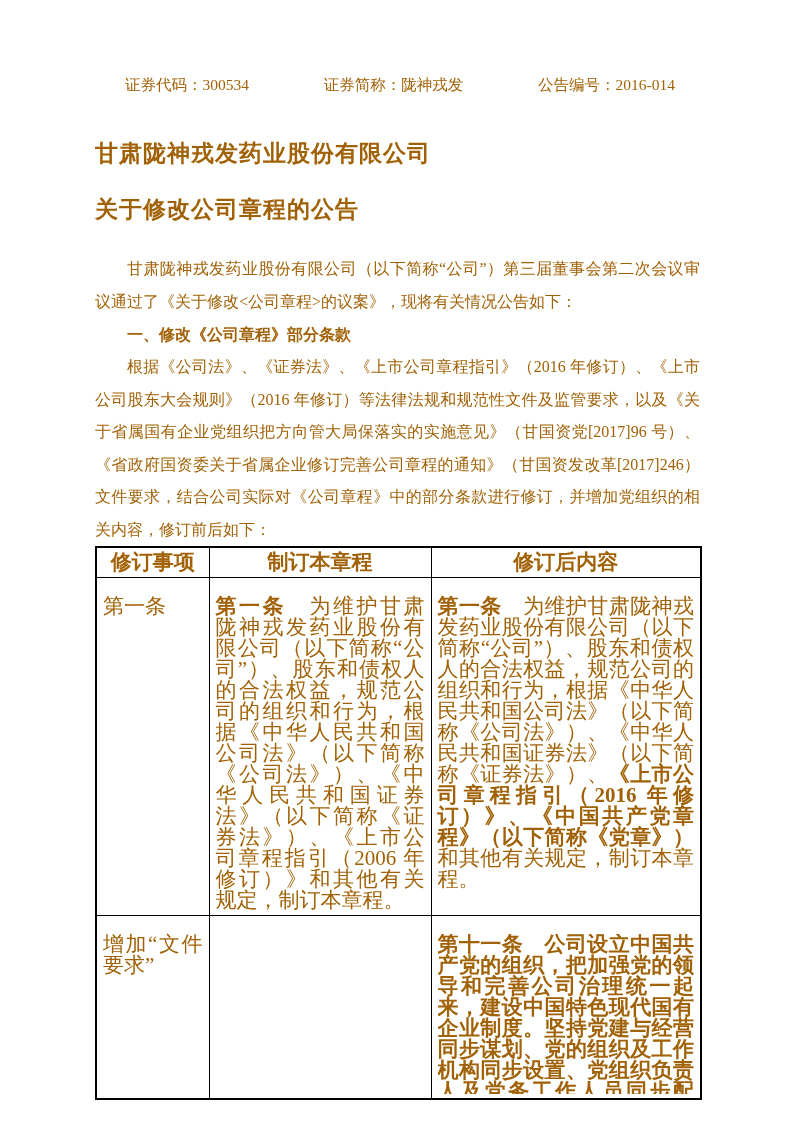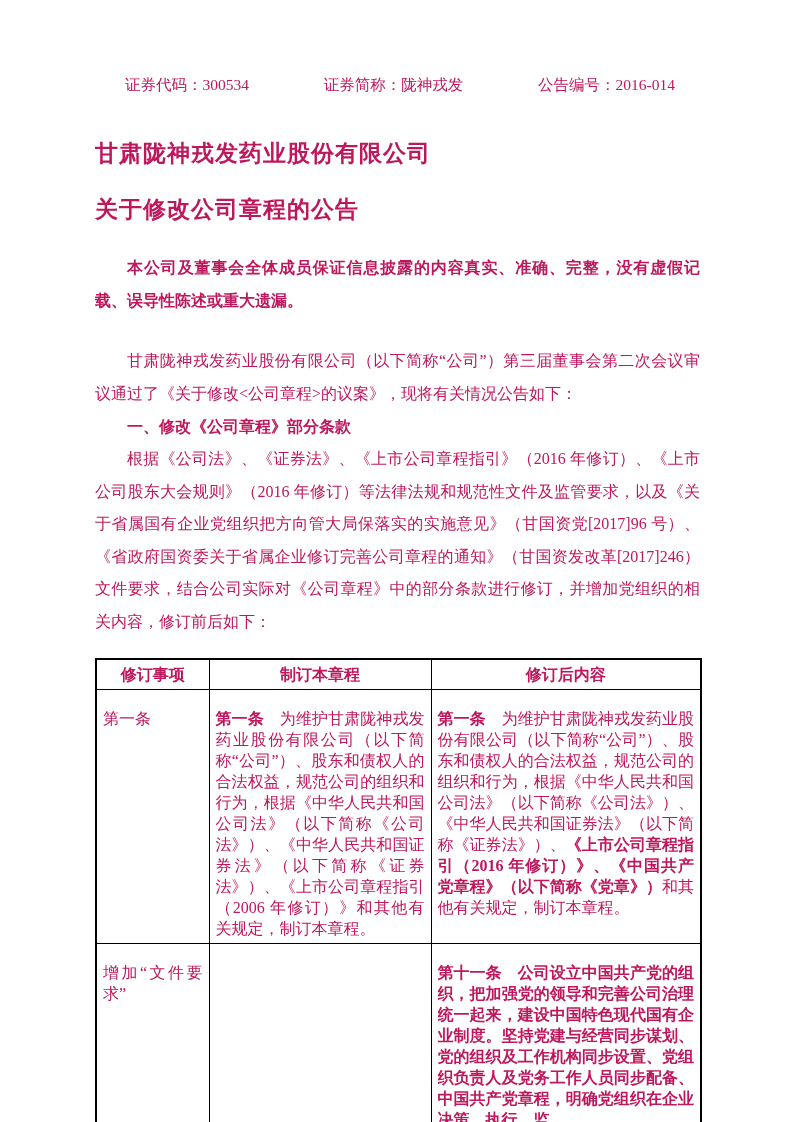--- a/index.html
+++ b/index.html
@@ -3,21 +3,21 @@
 <meta charset="utf-8">
 <style>
   * { margin: 0; padding: 0; box-sizing: border-box; }
   html, body { background: #888; }
   .page {
     position: relative;
     width: 793px;
     height: 1122px;
     margin: 0 auto;
     background: #ffffff;
-    color: #be185d;
+    color: #a16207;
     font-family: "Liberation Serif", "DejaVu Serif", serif;
     padding: 74px 93px 0 95px;
     overflow: hidden;
   }
   .doc-header {
     display: flex;
     justify-content: space-between;
     font-size: 15.5px;
     line-height: 21px;
     padding: 0 25px 0 30px;
@@ -43,25 +43,25 @@
     font-weight: bold;
   }
   .intro { margin-top: 28px; }
   .section-heading {
     font-size: 16px;
     line-height: 33px;
     text-indent: 2em;
     font-weight: bold;
   }
   table.amendments {
-    margin-top: 20px;
+    margin-top: 0;
     width: 605px;
     border-collapse: collapse;
     table-layout: fixed;
-    font-size: 16px;
+    font-size: 21px;
     line-height: 21px;
   }
   table.amendments th, table.amendments td {
     border: 1px solid #000;
     vertical-align: top;
     padding: 18px 6px 4px 6px;
     text-align: justify;
     overflow: hidden;
   }
   table.amendments { border: 2px solid #000; }
@@ -84,21 +84,20 @@
 
   <div class="doc-header">
     <span>证券代码：300534</span>
     <span>证券简称：陇神戎发</span>
     <span>公告编号：2016-014</span>
   </div>
 
   <div class="doc-title title-1">甘肃陇神戎发药业股份有限公司</div>
   <div class="doc-title title-2">关于修改公司章程的公告</div>
 
-  <p class="para disclaimer">本公司及董事会全体成员保证信息披露的内容真实、准确、完整，没有虚假记载、误导性陈述或重大遗漏。</p>
 
   <p class="para intro">甘肃陇神戎发药业股份有限公司（以下简称“公司”）第三届董事会第二次会议审议通过了《关于修改&lt;公司章程&gt;的议案》，现将有关情况公告如下：</p>
 
   <div class="section-heading">一、修改《公司章程》部分条款</div>
 
   <p class="para basis">根据《公司法》、《证券法》、《上市公司章程指引》（2016 年修订）、《上市公司股东大会规则》（2016 年修订）等法律法规和规范性文件及监管要求，以及《关于省属国有企业党组织把方向管大局保落实的实施意见》（甘国资党[2017]96 号）、《省政府国资委关于省属企业修订完善公司章程的通知》（甘国资发改革[2017]246）文件要求，结合公司实际对《公司章程》中的部分条款进行修订，并增加党组织的相关内容，修订前后如下：</p>
 
   <table class="amendments">
     <colgroup>
       <col class="c-item">

